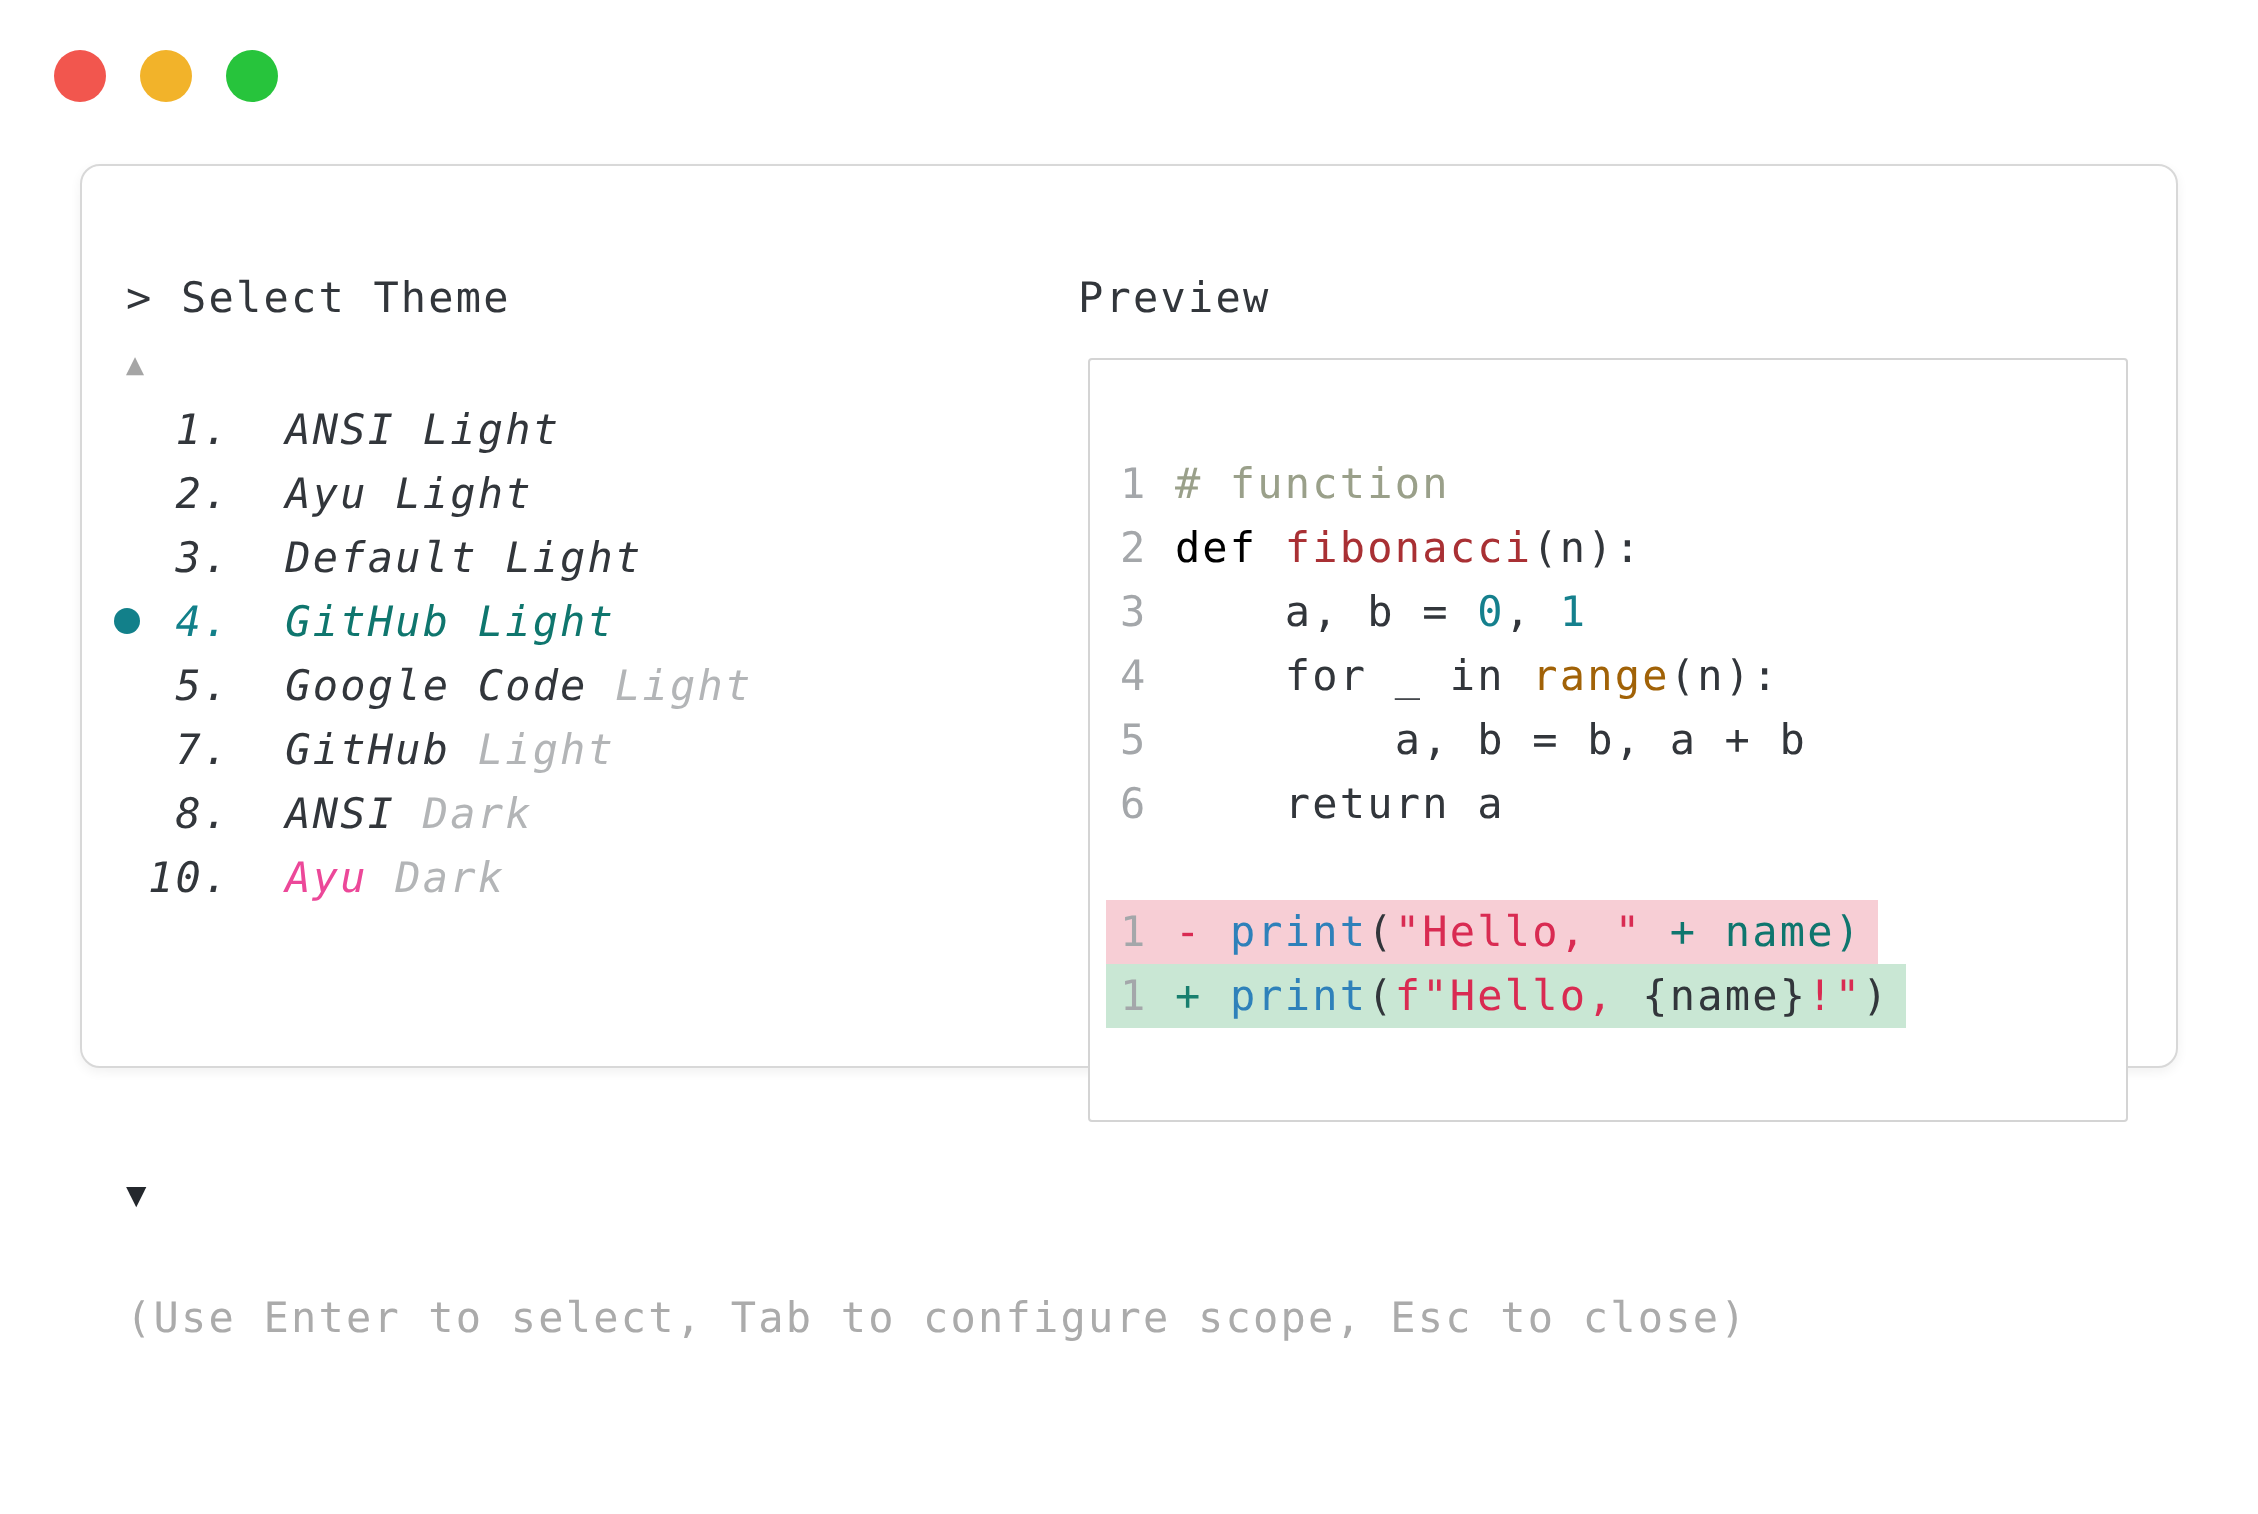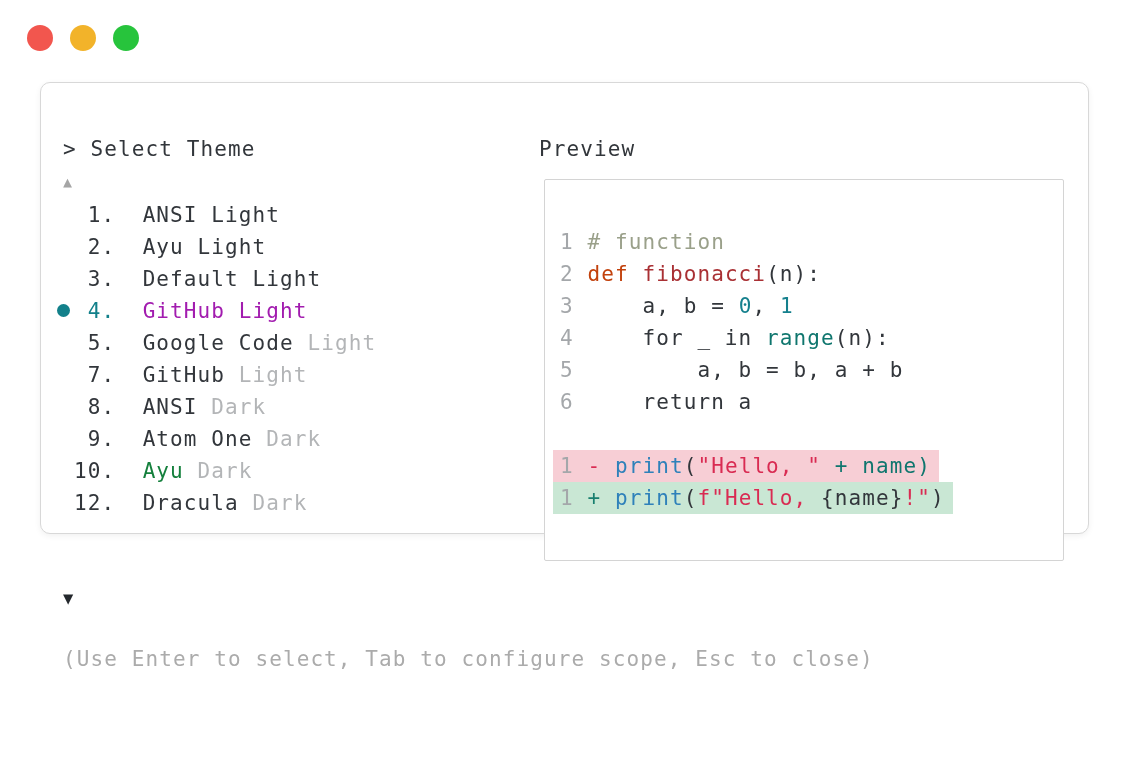--- a/index.html
+++ b/index.html
@@ -42,21 +42,21 @@
 
   .scroll-up {
     position: absolute; left: 22px; top: 84px;
     height: 32px; line-height: 30px; font-size: 15px;
   }
   .scroll-down {
     position: absolute; left: 22px; top: 500px;
     height: 32px; line-height: 30px; font-size: 17px;
   }
 
-  .theme-list { position: absolute; left: 0; top: 116px; right: 540px; }
+  .theme-list { position: absolute; left: 0; top: 116px; right: 540px; font-style: italic; }
   .list-row {
     position: relative; height: 32px; line-height: 32px;
     padding-left: 33px; white-space: pre; cursor: default;
   }
   .dot {
     position: absolute; left: 16px; top: 9px;
     width: 13px; height: 13px; border-radius: 50%;
   }
   .num { white-space: pre; margin-right: 27.4px; }
 
@@ -94,39 +94,37 @@
 
   <div class="panel">
     <div class="prompt">&gt; Select Theme</div>
     <div class="preview-title">Preview</div>
 
     <div class="scroll-up" style="color: rgb(165, 165, 165);">▲</div>
     <div class="theme-list">
         <div class="list-row"><span class="num" style="color: rgb(50, 54, 59);"> 1.</span><span><span style="color: rgb(50, 54, 59);">ANSI Light</span></span></div>
         <div class="list-row"><span class="num" style="color: rgb(50, 54, 59);"> 2.</span><span><span style="color: rgb(50, 54, 59);">Ayu Light</span></span></div>
         <div class="list-row"><span class="num" style="color: rgb(50, 54, 59);"> 3.</span><span><span style="color: rgb(50, 54, 59); text-align: right;">Default Light</span></span></div>
-        <div class="list-row"><span class="dot" style="background: rgb(18, 128, 138);"></span><span class="num" style="color: rgb(18, 128, 138);"> 4.</span><span><span style="color: #a21caf;">GitHub Light</span></span></div>
+        <div class="list-row"><span class="dot" style="background: rgb(18, 128, 138);"></span><span class="num" style="color: rgb(18, 128, 138);"> 4.</span><span><span style="color: #0f766e;">GitHub Light</span></span></div>
         <div class="list-row"><span class="num" style="color: rgb(50, 54, 59);"> 5.</span><span><span style="color: rgb(50, 54, 59);">Google Code </span><span style="color: rgb(179, 181, 183);">Light</span></span></div>
         <div class="list-row"><span class="num" style="color: rgb(50, 54, 59);"> 7.</span><span><span style="color: rgb(50, 54, 59);">GitHub </span><span style="color: rgb(179, 181, 183);">Light</span></span></div>
         <div class="list-row"><span class="num" style="color: rgb(50, 54, 59);"> 8.</span><span><span style="color: rgb(50, 54, 59);">ANSI </span><span style="color: rgb(179, 181, 183);">Dark</span></span></div>
-        <div class="list-row"><span class="num" style="color: rgb(50, 54, 59);"> 9.</span><span><span style="color: rgb(50, 54, 59);">Atom One </span><span style="color: rgb(179, 181, 183);">Dark</span></span></div>
-        <div class="list-row"><span class="num" style="color: rgb(50, 54, 59);">10.</span><span><span style="color: #15803d;">Ayu </span><span style="color: rgb(179, 181, 183);">Dark</span></span></div>
-        <div class="list-row"><span class="num" style="color: rgb(50, 54, 59);">12.</span><span><span style="color: rgb(50, 54, 59);">Dracula </span><span style="color: rgb(179, 181, 183);">Dark</span></span></div>
+        <div class="list-row"><span class="num" style="color: rgb(50, 54, 59);">10.</span><span><span style="color: #ec4899;">Ayu </span><span style="color: rgb(179, 181, 183);">Dark</span></span></div>
       </div>
     <div class="scroll-down" style="color: rgb(36, 40, 45);">▼</div>
 
     <div class="help" style="color: rgb(171, 171, 171);">(Use Enter to select, Tab to configure scope, Esc to close)</div>
 
     <div class="preview-box">
       <div class="code">
         <div>
             <div class="code-line"><span class="ln" style="color: rgb(164, 167, 170);">1</span><span style="color: rgb(154, 160, 138);"># function</span></div>
-            <div class="code-line"><span class="ln" style="color: rgb(164, 167, 170);">2</span><span style="color: #c2410c;">def </span><span style="color: rgb(169, 48, 52); margin-top: 40px;">fibonacci</span><span style="color: rgb(50, 54, 59);">(n):</span></div>
+            <div class="code-line"><span class="ln" style="color: rgb(164, 167, 170);">2</span><span style="color: #000000;">def </span><span style="color: rgb(169, 48, 52); margin-top: 40px;">fibonacci</span><span style="color: rgb(50, 54, 59);">(n):</span></div>
             <div class="code-line"><span class="ln" style="color: rgb(164, 167, 170);">3</span><span style="color: rgb(50, 54, 59);">    a, b = </span><span style="color: rgb(21, 128, 141);">0</span><span style="color: rgb(50, 54, 59);">, </span><span style="color: rgb(21, 128, 141);">1</span></div>
-            <div class="code-line"><span class="ln" style="color: rgb(164, 167, 170);">4</span><span style="color: rgb(50, 54, 59);">    for _ in </span><span style="color: #0f766e;">range</span><span style="color: rgb(50, 54, 59);">(n):</span></div>
+            <div class="code-line"><span class="ln" style="color: rgb(164, 167, 170);">4</span><span style="color: rgb(50, 54, 59);">    for _ in </span><span style="color: #a16207;">range</span><span style="color: rgb(50, 54, 59);">(n):</span></div>
             <div class="code-line"><span class="ln" style="color: rgb(164, 167, 170);">5</span><span style="color: rgb(50, 54, 59);">        a, b = b, a + b</span></div>
             <div class="code-line"><span class="ln" style="color: rgb(164, 167, 170);">6</span><span style="color: rgb(50, 54, 59);">    return a</span></div>
           </div>
         <div class="diff-block">
             <div class="code-line" style="background: rgb(247, 206, 213);"><span class="ln" style="color: rgb(164, 167, 170);">1</span><span style="color: rgb(217, 43, 82);">- </span><span style="color: rgb(46, 129, 186);">print</span><span style="color: rgb(50, 54, 59);">(</span><span style="color: rgb(217, 43, 82);">"Hello, "</span><span style="color: #0f766e;"> + name)</span></div>
             <div class="code-line" style="background: rgb(201, 231, 212);"><span class="ln" style="color: rgb(164, 167, 170);">1</span><span style="color: rgb(24, 127, 110);">+ </span><span style="color: rgb(46, 129, 186);">print</span><span style="color: rgb(50, 54, 59);">(</span><span style="color: rgb(217, 43, 82);">f"Hello, </span><span style="color: rgb(50, 54, 59);">{name}</span><span style="color: rgb(217, 43, 82);">!"</span><span style="color: rgb(50, 54, 59);">)</span></div>
           </div>
       </div>
     </div>
   </div>

